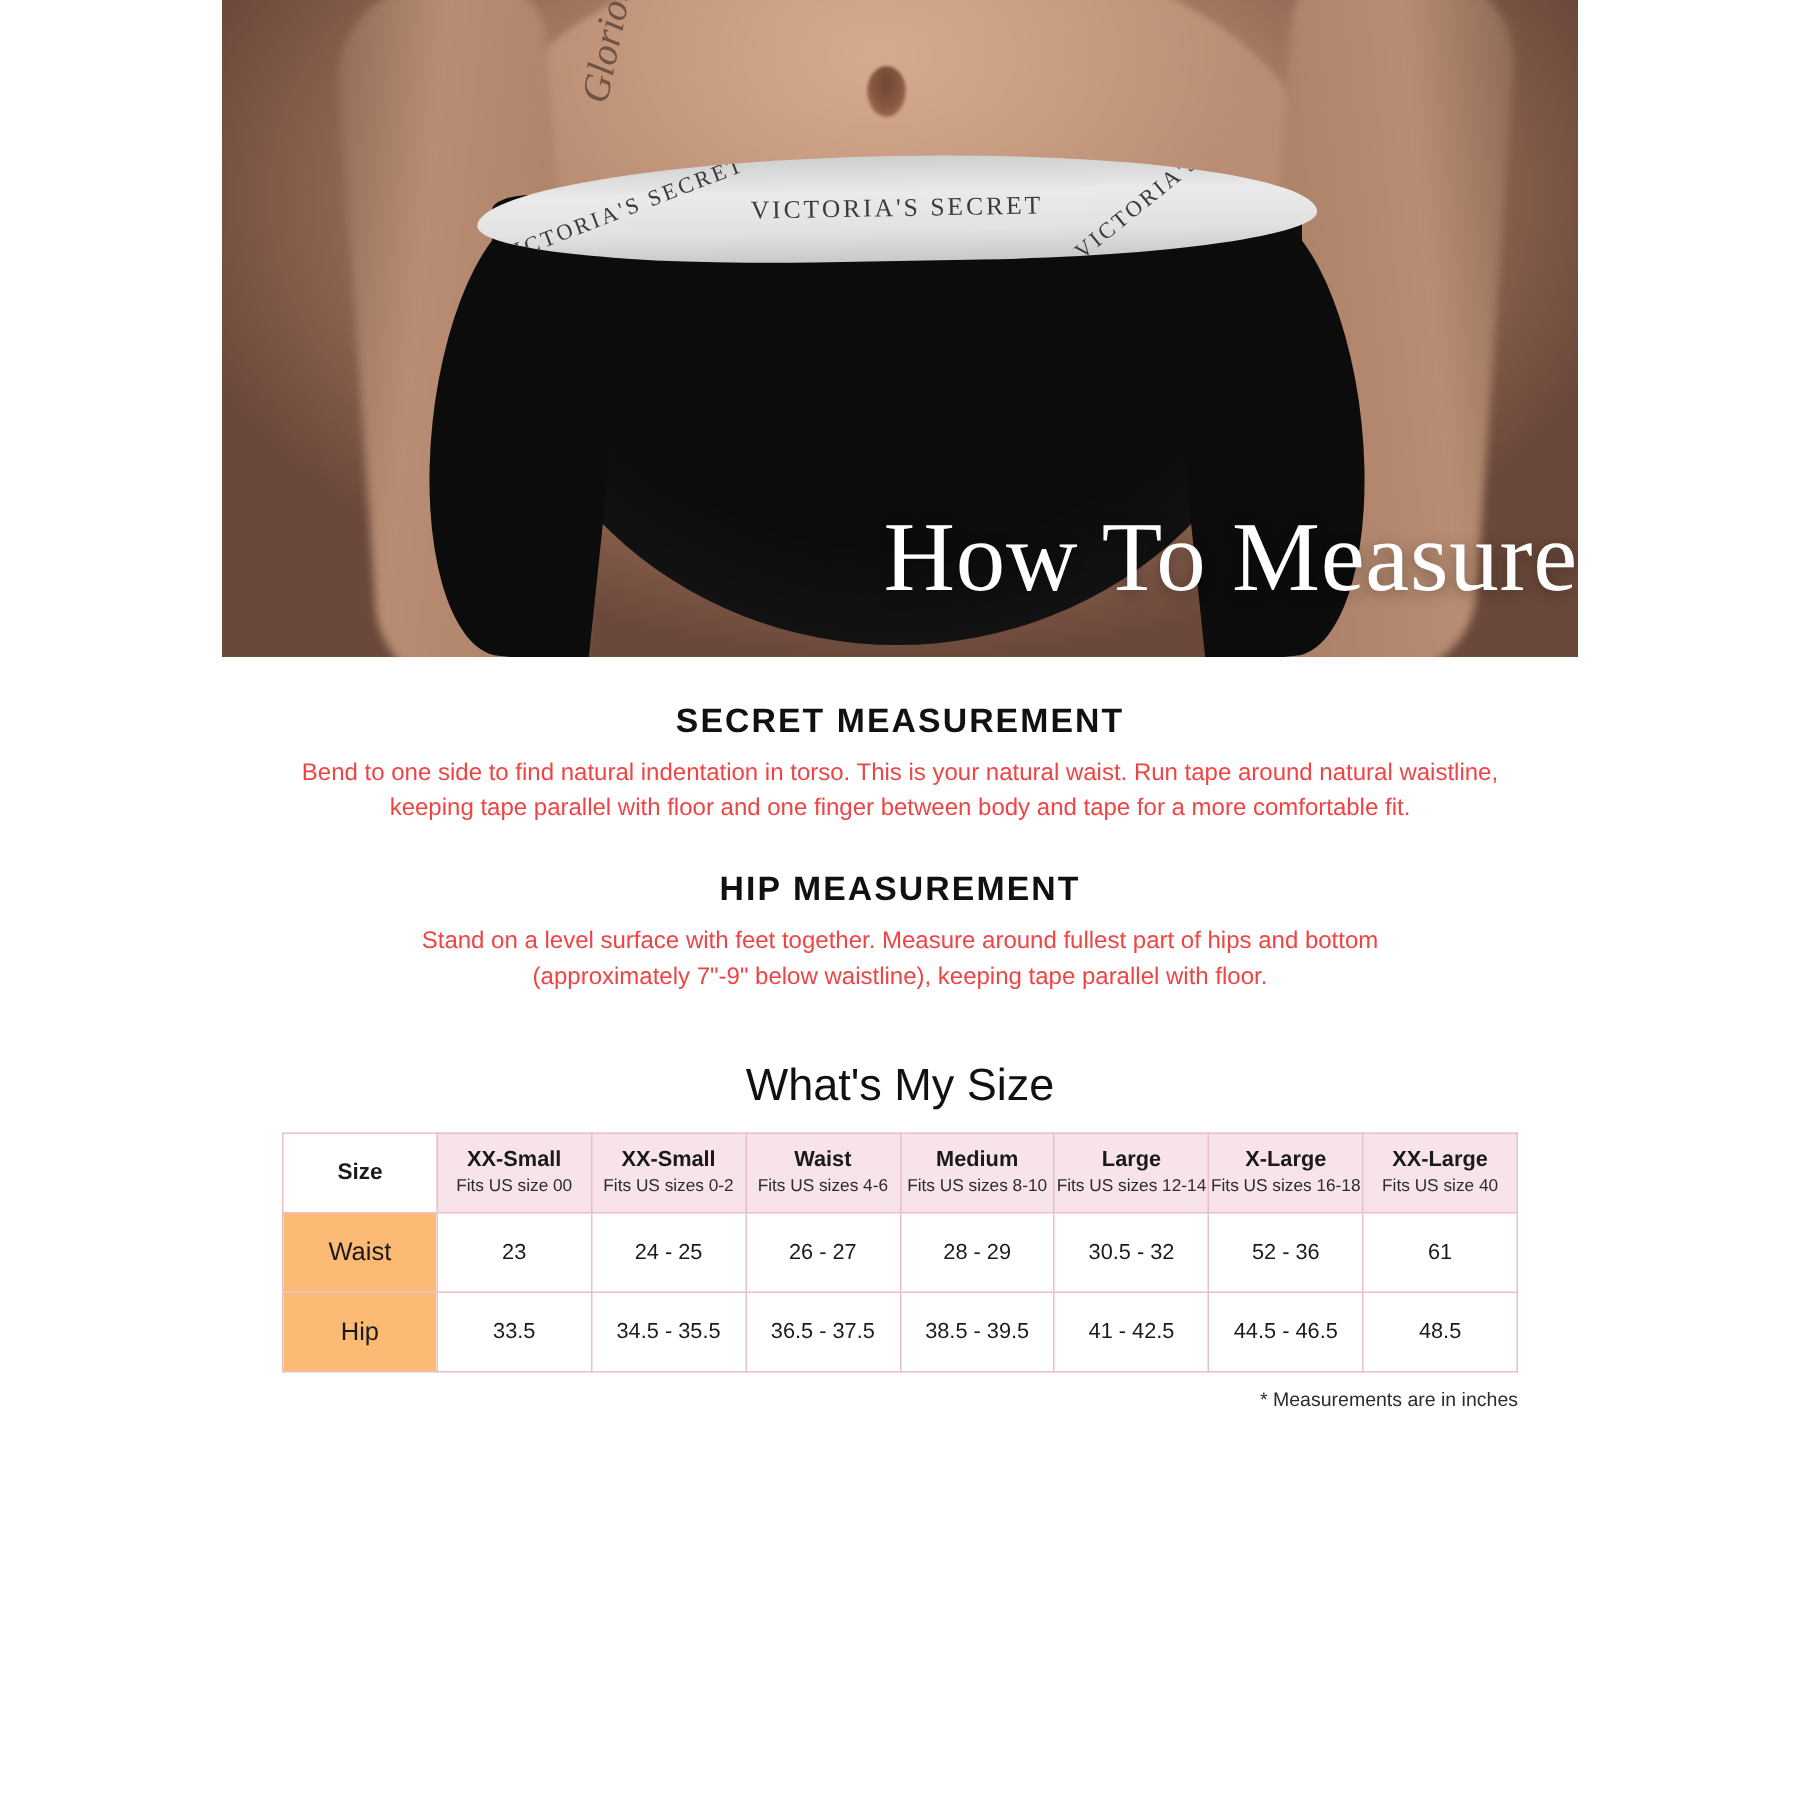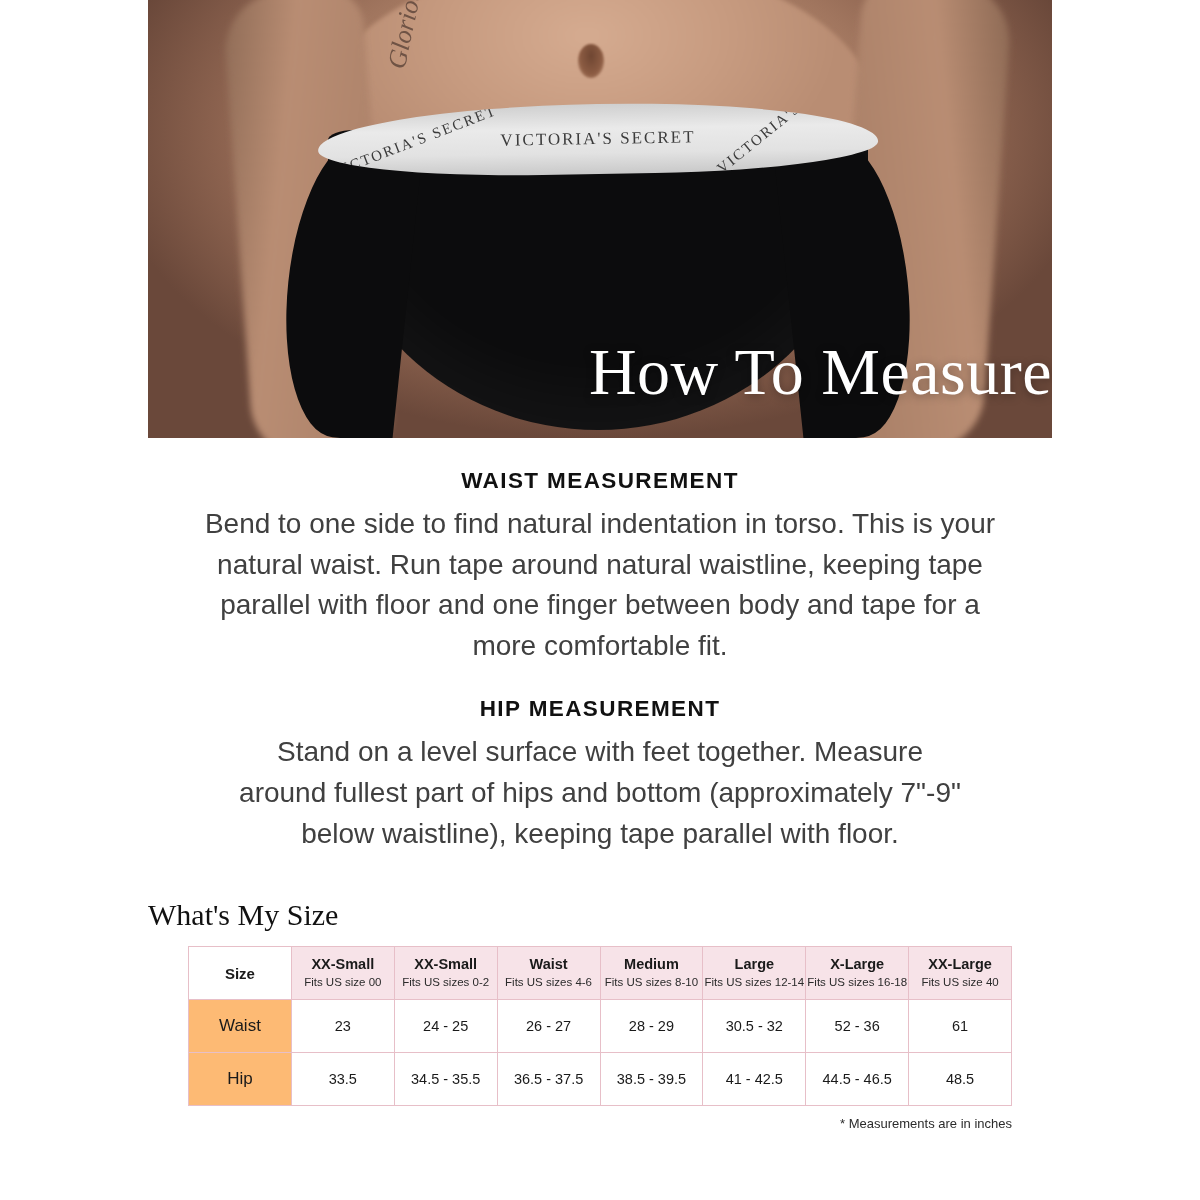--- a/index.html
+++ b/index.html
@@ -189,29 +189,30 @@
   .section h2 {
     margin: 30px 0 10px 0;
     font-size: 22.5px;
     font-weight: bold;
     letter-spacing: 1.4px;
     color: #111;
   }
   .section p {
     margin: 0 auto;
     width: 810px;
-    font-size: 28px;
+    font-size: 16px;
     line-height: 1.45;
-    color: #404040;
+    color: #ef4444;
   }
   .hip-block p { width: 740px; }
 
   .table-title {
     margin: 44px 0 14px 0;
-    font-family: Liberation Serif, serif;
+    text-align: center;
+    font-family: Liberation Sans, sans-serif;
     font-size: 30px;
     color: #111;
   }
 
   
   .table-wrap {
     width: 824px;
     margin: 0 auto;
   }
   table.size-chart {
@@ -285,21 +286,21 @@
       <span class="band-text left">VICTORIA'S SECRET</span>
       <span class="band-text">VICTORIA'S SECRET</span>
       <span class="band-text right">VICTORIA'S SECRET</span>
     </div>
     <div class="hero-title">How To Measure</div>
   </div>
 
   <div class="content">
 
     <div class="section waist-block">
-      <h2>WAIST MEASUREMENT</h2>
+      <h2>SECRET MEASUREMENT</h2>
       <p>Bend to one side to find natural indentation in torso. This is your natural waist. Run tape around natural waistline, keeping tape parallel with floor and one finger between body and tape for a more comfortable fit.</p>
     </div>
 
     <div class="section hip-block">
       <h2>HIP MEASUREMENT</h2>
       <p>Stand on a level surface with feet together. Measure around fullest part of hips and bottom (approximately 7"-9" below waistline), keeping tape parallel with floor.</p>
     </div>
 
     <div class="table-title">What's My Size</div>
 

